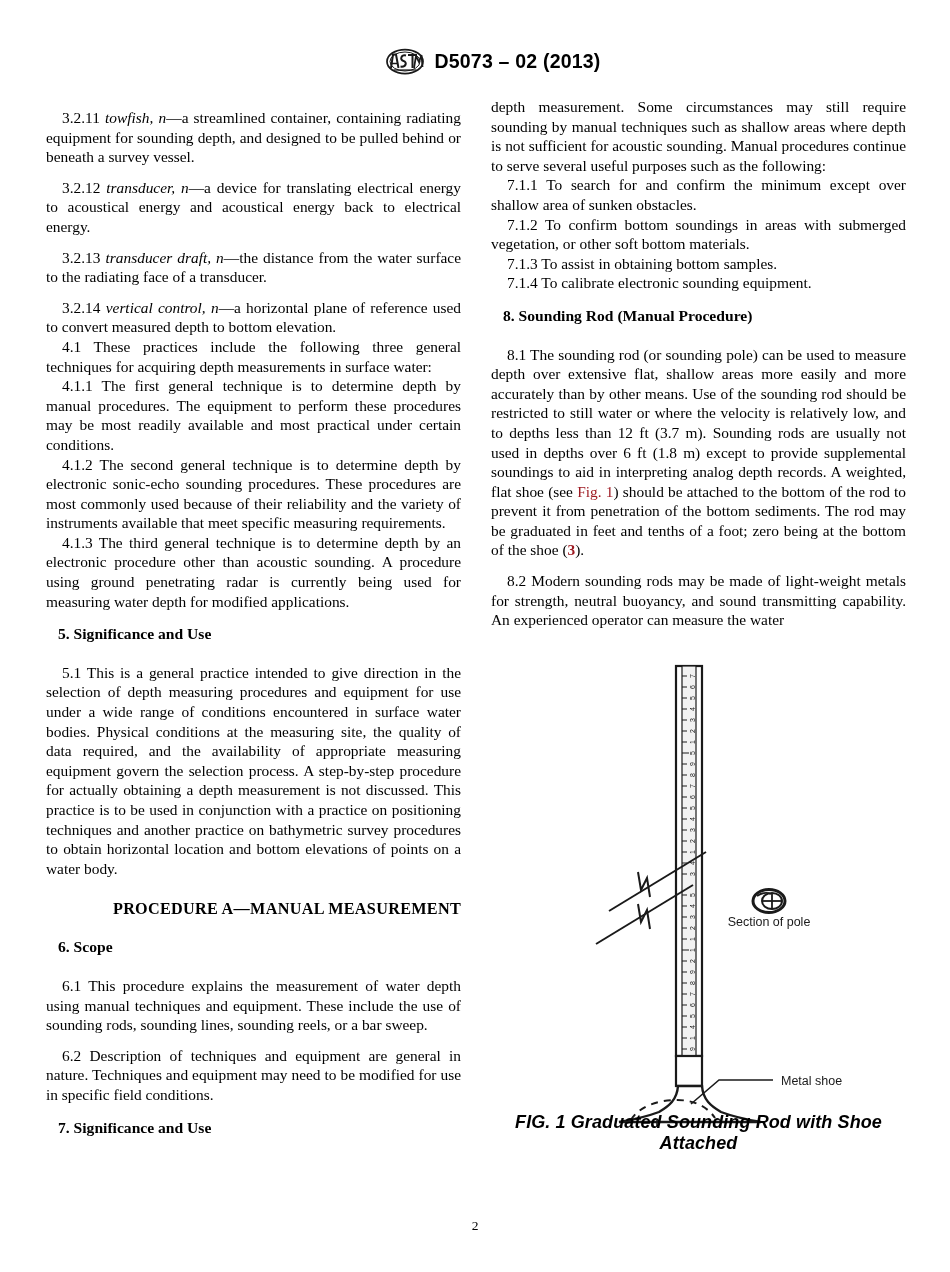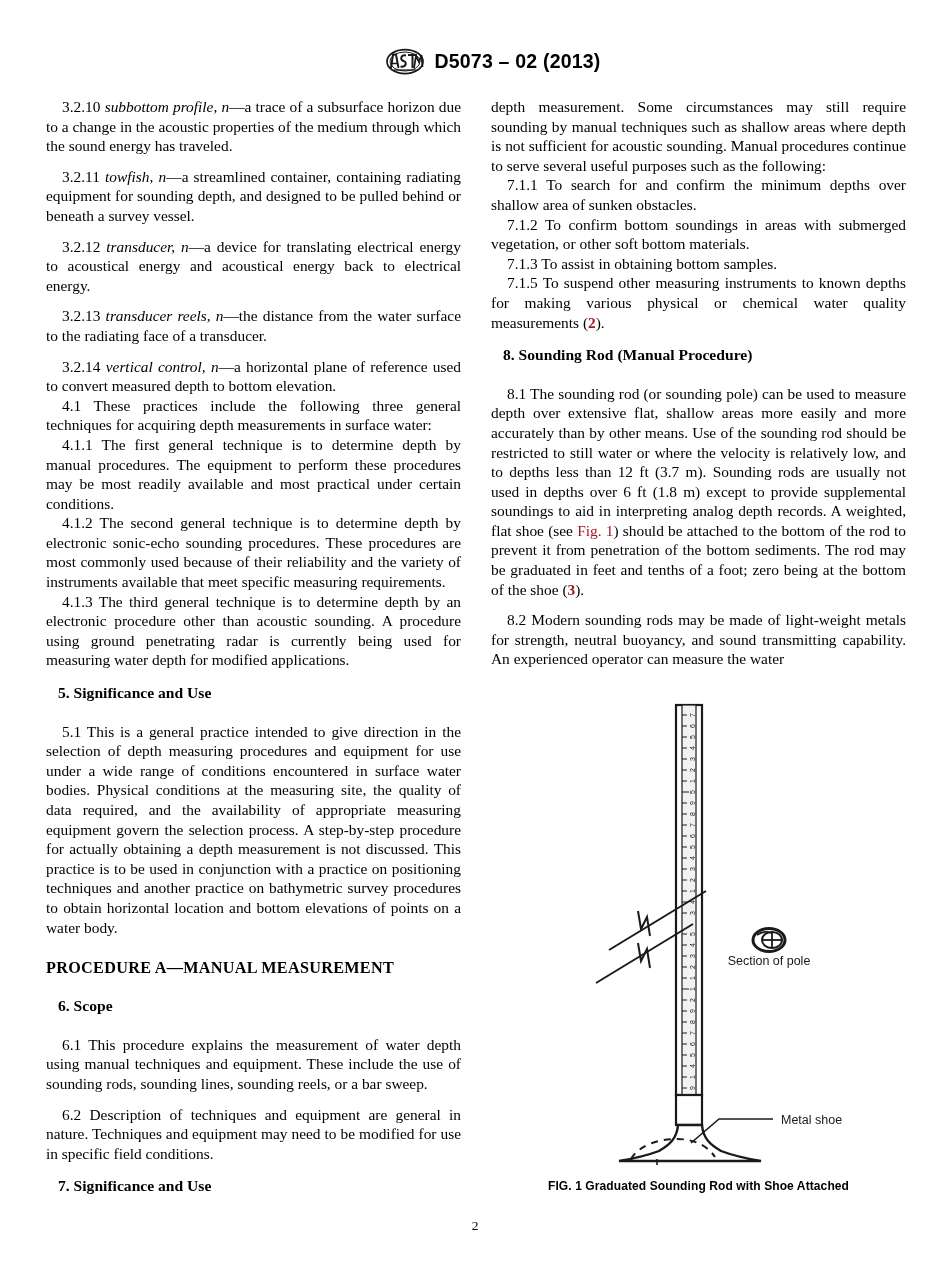--- a/index.html
+++ b/index.html
@@ -77,21 +77,21 @@
     font-weight: bold;
     text-indent: 0;
   }
   h3.sec-head.spaced { margin-top: 13px; }
   h3.sec-head + p.para { margin-top: 19px; }
 
   .procedure-head {
     margin: 22px 0 18px 0;
     font-size: 16.2px;
     font-weight: bold;
-    text-align: left;
+    text-align: right;
     letter-spacing: 0.3px;
   }
 
   i, .term { font-style: italic; }
   .ref { color: #9e1b23; }
 
   
   .figure {
     position: relative;
     margin-top: 26px;
@@ -107,22 +107,23 @@
     display: block;
   }
   .fig-caption {
     position: absolute;
     bottom: 2px;
     left: 0;
     width: 415px;
     text-align: center;
     font-family: "Liberation Sans", "DejaVu Sans", sans-serif;
     font-weight: bold;
-    font-size: 12px;
+    font-size: 18px;
     letter-spacing: 0.1px;
+    font-style: italic;
   }
 
   
   .page-number {
     position: absolute;
     top: 1218px;
     left: 0;
     width: 950px;
     text-align: center;
     font-size: 13.5px;
@@ -142,27 +143,26 @@
     <path d="M58 40 L62 16 L68 28 L73 14 L75 38" fill="none" stroke="#1a1a1a" stroke-width="3.5"></path>
     <path d="M17 44 L63 44" stroke="#1a1a1a" stroke-width="2.5"></path>
   </svg>
   <div class="header-designation">D5073 – 02 (2013)</div>
 </div>
 
 <div class="columns">
 
   <div class="col col-left">
 
-    <p class="para indent"><span>3.2.10</span> <i class="term">subbottom profile, n</i><span>—a trace of a subsurface horizon due to a change in the acoustic properties of the medium through which the sound energy has traveled.</span></p>
 
     <p class="para indent gap"><span>3.2.11</span> <i class="term">towfish, n</i><span>—a streamlined container, containing radiating equipment for sounding depth, and designed to be pulled behind or beneath a survey vessel.</span></p>
 
     <p class="para indent gap"><span>3.2.12</span> <i class="term">transducer, n</i><span>—a device for translating electrical energy to acoustical energy and acoustical energy back to electrical energy.</span></p>
 
-    <p class="para indent gap"><span>3.2.13</span> <i class="term">transducer reels, n</i><span>—the distance from the water surface to the radiating face of a transducer.</span></p>
+    <p class="para indent gap"><span>3.2.13</span> <i class="term">transducer draft, n</i><span>—the distance from the water surface to the radiating face of a transducer.</span></p>
 
     <p class="para indent gap"><span>3.2.14</span> <i class="term">vertical control, n</i><span>—a horizontal plane of reference used to convert measured depth to bottom elevation.</span></p>
 
     <p class="para indent">4.1 These practices include the following three general techniques for acquiring depth measurements in surface water:</p>
     <p class="para indent">4.1.1  The first general technique is to determine depth by manual procedures. The equipment to perform these procedures may be most readily available and most practical under certain conditions.</p>
     <p class="para indent">4.1.2  The second general technique is to determine depth by electronic sonic-echo sounding procedures. These procedures are most commonly used because of their reliability and the variety of instruments available that meet specific measuring requirements.</p>
     <p class="para indent">4.1.3  The third general technique is to determine depth by an electronic procedure other than acoustic sounding. A procedure using ground penetrating radar is currently being used for measuring water depth for modified applications.</p>
 
     <h3 class="sec-head spaced">5.  Significance and Use</h3>
     <p class="para indent">5.1  This is a general practice intended to give direction in the selection of depth measuring procedures and equipment for use under a wide range of conditions encountered in surface water bodies. Physical conditions at the measuring site, the quality of data required, and the availability of appropriate measuring equipment govern the selection process. A step-by-step procedure for actually obtaining a depth measurement is not discussed. This practice is to be used in conjunction with a practice on positioning techniques and another practice on bathymetric survey procedures to obtain horizontal location and bottom elevations of points on a water body.</p>
@@ -172,24 +172,24 @@
     <h3 class="sec-head">6.  Scope</h3>
     <p class="para indent">6.1  This procedure explains the measurement of water depth using manual techniques and equipment. These include the use of sounding rods, sounding lines, sounding reels, or a bar sweep.</p>
     <p class="para indent gap">6.2  Description of techniques and equipment are general in nature. Techniques and equipment may need to be modified for use in specific field conditions.</p>
 
     <h3 class="sec-head spaced">7.  Significance and Use</h3>
   </div>
 
   <div class="col col-right">
 
     <p class="para cont">depth measurement. Some circumstances may still require sounding by manual techniques such as shallow areas where depth is not sufficient for acoustic sounding. Manual procedures continue to serve several useful purposes such as the following:</p>
-    <p class="para indent">7.1.1  To search for and confirm the minimum depths over shallow area of sunken obstacles.</p>
+    <p class="para indent">7.1.1  To search for and confirm the minimum except over shallow area of sunken obstacles.</p>
     <p class="para indent">7.1.2  To confirm bottom soundings in areas with submerged vegetation, or other soft bottom materials.</p>
     <p class="para indent">7.1.3  To assist in obtaining bottom samples.</p>
-    <p class="para indent"><span>7.1.5  To suspend other measuring instruments to known depths for making various physical or chemical water quality measurements (</span><a class="ref" href="#" style="text-decoration:none;font-weight:bold;">2</a><span>).</span></p>
+    <p class="para indent">7.1.4  To calibrate electronic sounding equipment.</p>
 
     <h3 class="sec-head spaced">8.  Sounding Rod (Manual Procedure)</h3>
     <p class="para indent"><span>8.1  The sounding rod (or sounding pole) can be used to measure depth over extensive flat, shallow areas more easily and more accurately than by other means. Use of the sounding rod should be restricted to still water or where the velocity is relatively low, and to depths less than 12 ft (3.7 m). Sounding rods are usually not used in depths over 6 ft (1.8 m) except to provide supplemental soundings to aid in interpreting analog depth records. A weighted, flat shoe (see </span><a class="ref" href="#" style="text-decoration:none;">Fig. 1</a><span>) should be attached to the bottom of the rod to prevent it from penetration of the bottom sediments. The rod may be graduated in feet and tenths of a foot; zero being at the bottom of the shoe (</span><a class="ref" href="#" style="text-decoration:none;font-weight:bold;">3</a><span>).</span></p>
     <p class="para indent gap">8.2 Modern sounding rods may be made of light-weight metals for strength, neutral buoyancy, and sound transmitting capability. An experienced operator can measure the water</p>
 
     <div class="figure">
       <svg class="fig-canvas" viewBox="0 0 415 470">
 
         <rect x="185" y="10" width="26" height="390" fill="#ffffff" stroke="#1a1a1a" stroke-width="2.2"></rect>
 

